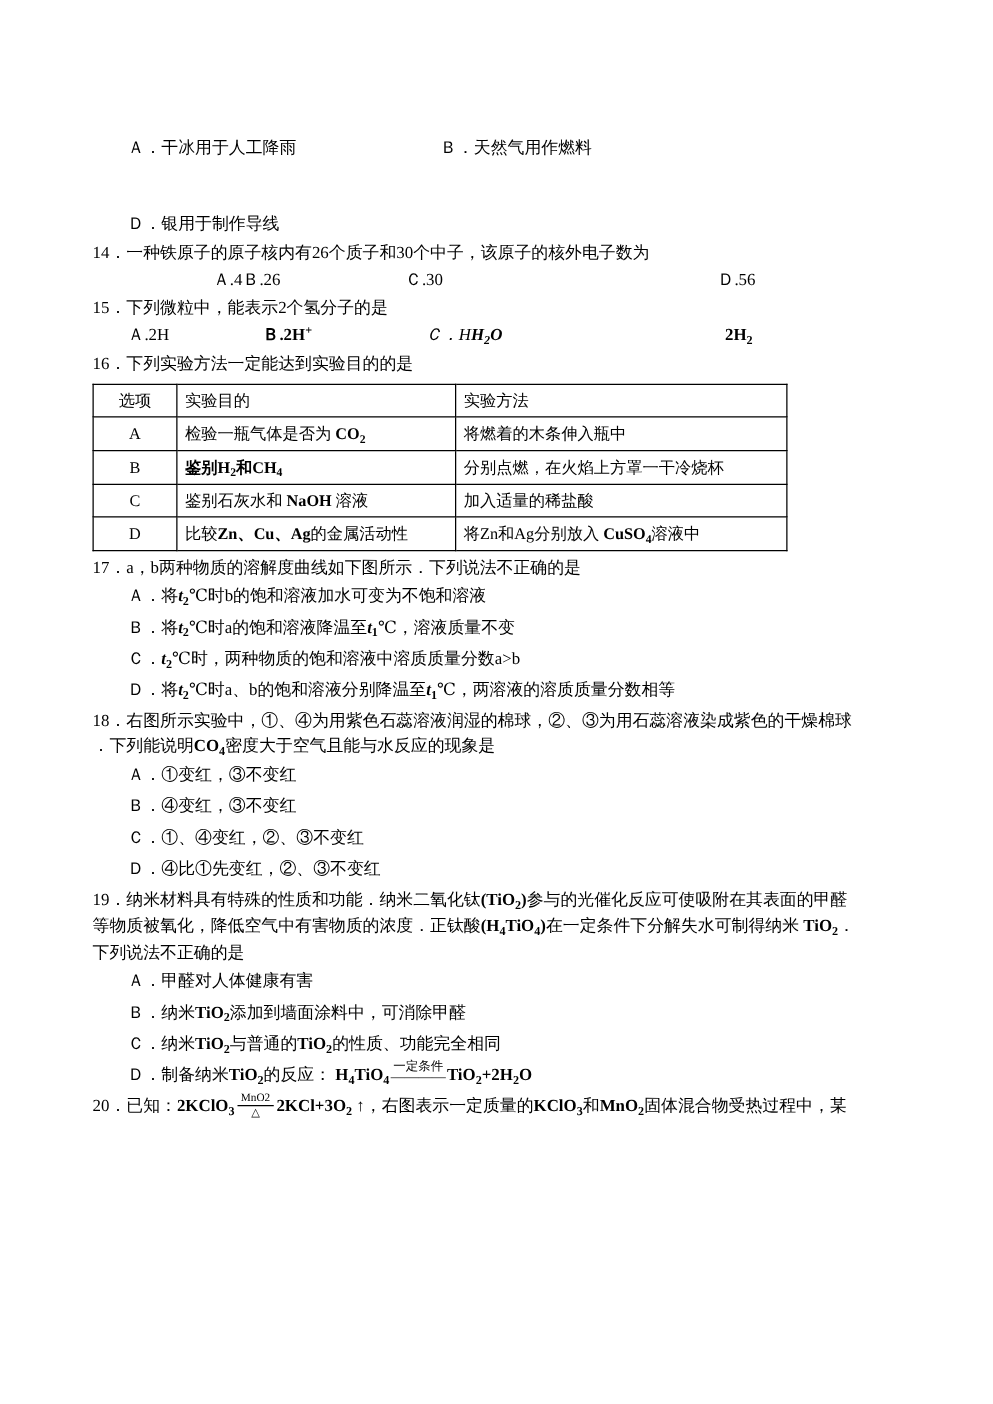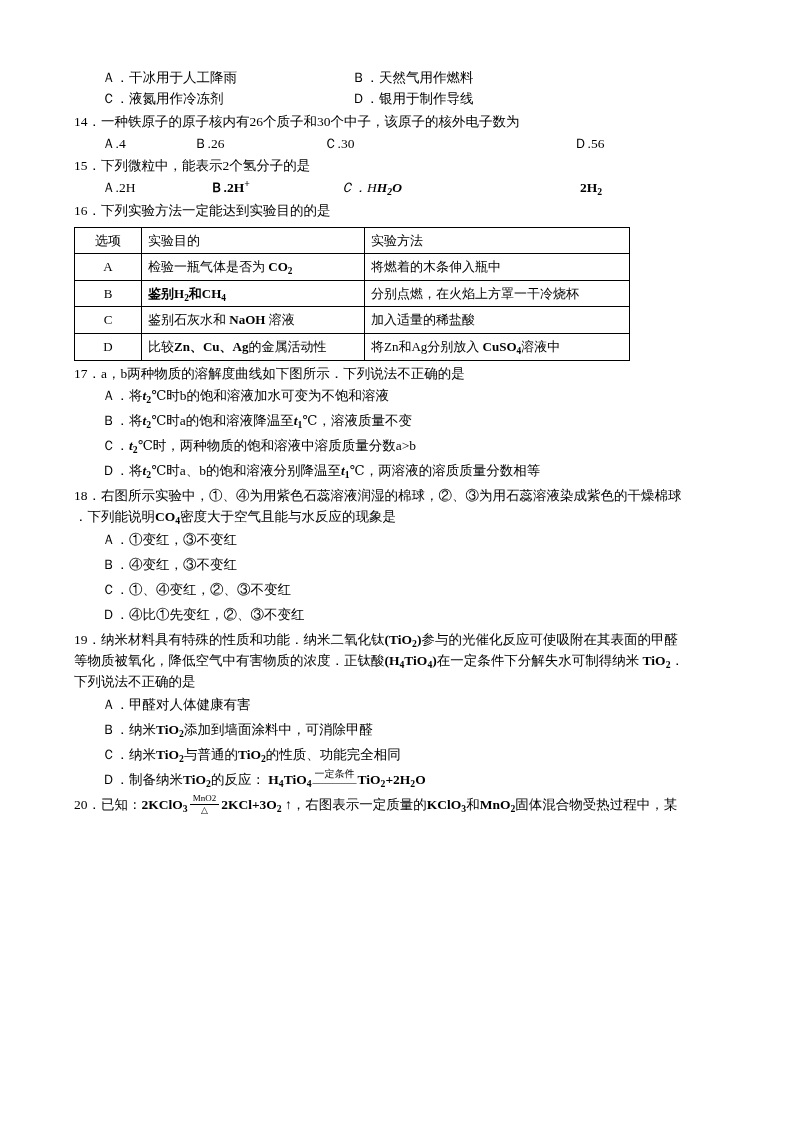--- a/index.html
+++ b/index.html
@@ -31,26 +31,27 @@
     margin-bottom: 2px;
   }
   .qline {
     line-height: 1.55;
     white-space: normal;
   }
   .opts {
     display: flex;
     line-height: 1.55;
     padding-left: 28px;
+    margin-top: 40px;
   }
   .opt-a { width: 250px; }
   .opt-b { width: 250px; }
   .opts4 { display: flex; padding-left: 28px; line-height: 1.6; }
   .opts4 > div { }
-  .w14a { width: 92px; }
+  .w14a { width: 92px; text-align: right; }
   .w14b { width: 130px; }
   .w14c { width: 250px; }
   .w15a { width: 108px; }
   .w15b { width: 130px; }
   .w15c { width: 240px; font-style: italic; }
   b { font-weight: bold; }
   sub { font-size: 0.72em; vertical-align: baseline; position: relative; top: 3px; }
   sup { font-size: 0.72em; vertical-align: baseline; position: relative; top: -5px; }
   table.exp {
     border-collapse: collapse;
@@ -116,21 +117,20 @@
 
 <div class="page">
   <div class="content">
 
     <div class="q">
       <div class="opts">
         <div class="opt-a">Ａ．干冰用于人工降雨</div>
         <div class="opt-b">Ｂ．天然气用作燃料</div>
       </div>
       <div class="opts">
-        <div class="opt-a">Ｃ．液氮用作冷冻剂</div>
         <div class="opt-b">Ｄ．银用于制作导线</div>
       </div>
     </div>
 
     <div class="q">
       <div class="qline">
         <span>14</span><span>．一种铁原子的原子核内有26个质子和30个中子，该原子的核外电子数为</span>
       </div>
       <div class="opts4">
         <div class="w14a">Ａ.4</div>

